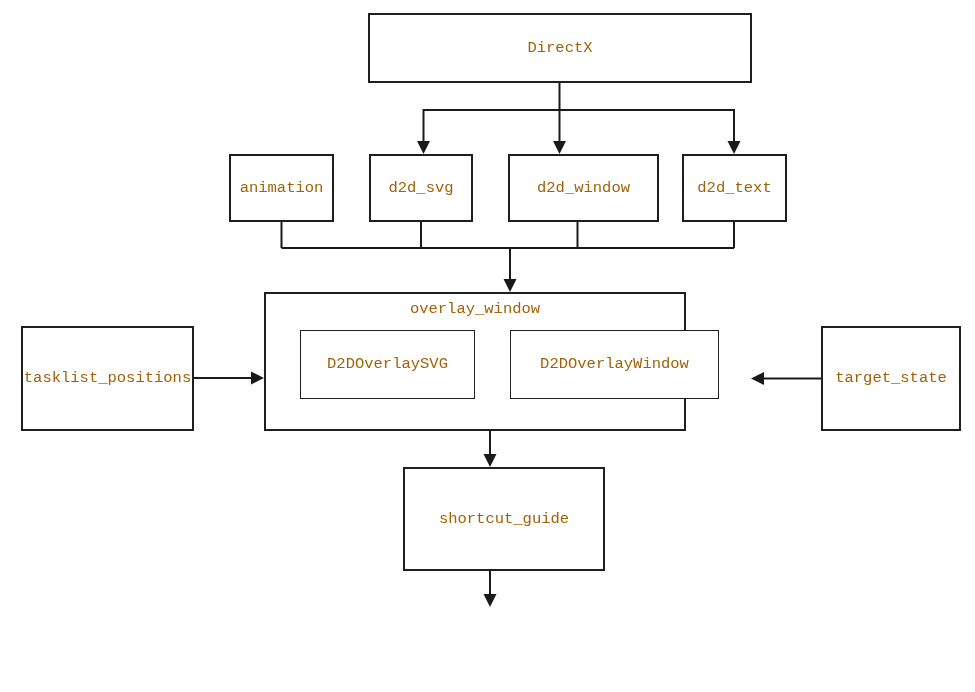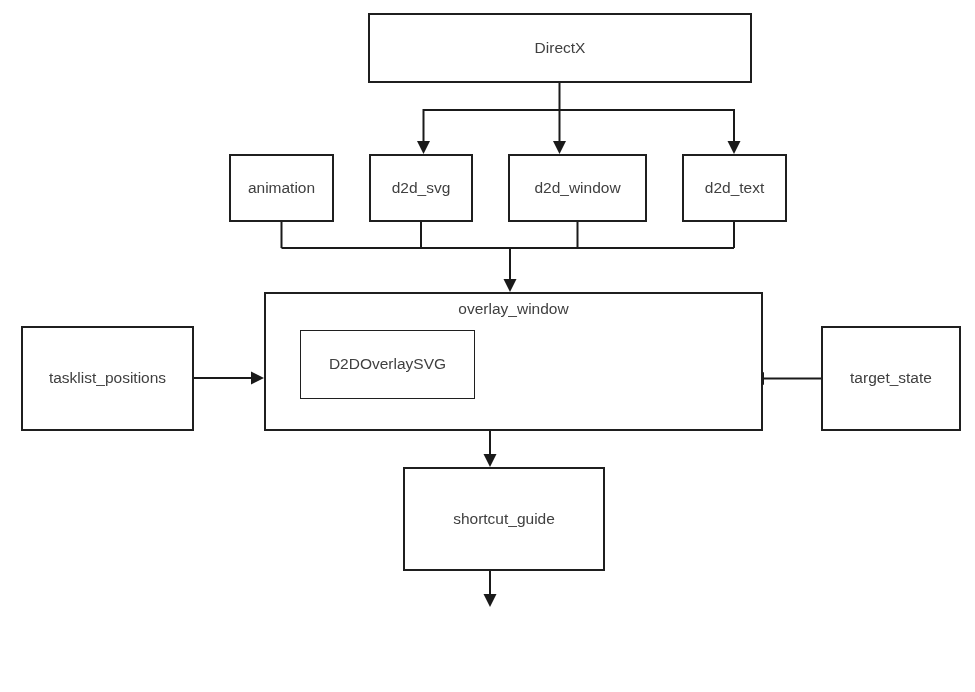--- a/index.html
+++ b/index.html
@@ -5,22 +5,22 @@
   html, body {
     margin: 0;
     padding: 0;
     background: #ffffff;
   }
   .page {
     position: relative;
     width: 975px;
     height: 692px;
     background: #ffffff;
-    font-family: Liberation Sans, sans-serif;
-    color: #404040;
+    font-family: Liberation Mono, monospace;
+    color: #a16207;
     overflow: hidden;
   }
   .connectors {
     position: absolute;
     left: 0;
     top: 0;
     width: 975px;
     height: 692px;
     pointer-events: none;
   }
@@ -48,23 +48,23 @@
     left: 0;
     right: 0;
     top: 6px;
     text-align: center;
     font-size: 15.5px;
   }
   
   #node-directx            { left: 368px; top: 13px;  width: 384px; height: 70px;  }
   #node-animation          { left: 229px; top: 154px; width: 105px; height: 68px;  }
   #node-d2d-svg            { left: 369px; top: 154px; width: 104px; height: 68px;  }
-  #node-d2d-window         { left: 508px; top: 154px; width: 139px; height: 68px;  }
+  #node-d2d-window         { left: 508px; top: 154px; width: 151px; height: 68px;  }
   #node-d2d-text           { left: 682px; top: 154px; width: 105px; height: 68px;  }
-  #node-overlay-window     { left: 264px; top: 292px; width: 499px; height: 139px; }
+  #node-overlay-window     { left: 264px; top: 292px; width: 422px; height: 139px; }
   #node-d2d-overlay-svg    { left: 34px;  top: 36px;  width: 175px; height: 69px;  }
   #node-d2d-overlay-window { left: 244px; top: 36px;  width: 209px; height: 69px;  }
   #node-tasklist-positions { left: 21px;  top: 326px; width: 173px; height: 105px; }
   #node-target-state       { left: 821px; top: 326px; width: 140px; height: 105px; }
   #node-shortcut-guide     { left: 403px; top: 467px; width: 202px; height: 104px; }
   #node-main               { left: 403px; top: 607px; width: 175px; height: 69px;  }
 </style>
 </head>
 <body>
 
@@ -120,20 +120,23 @@
 
   <div class="node" id="node-d2d-text">
     <span>d2d_text</span>
   </div>
 
   <div class="node container-node" id="node-overlay-window">
     <div class="container-title">overlay_window</div>
     <div class="node inner" id="node-d2d-overlay-svg">
       <span>D2DOverlaySVG</span>
     </div>
+    <div class="node inner" id="node-d2d-overlay-window">
+      <span>D2DOverlayWindow</span>
+    </div>
   </div>
 
   <div class="node" id="node-tasklist-positions">
     <span>tasklist_positions</span>
   </div>
 
   <div class="node" id="node-target-state">
     <span>target_state</span>
   </div>
 

